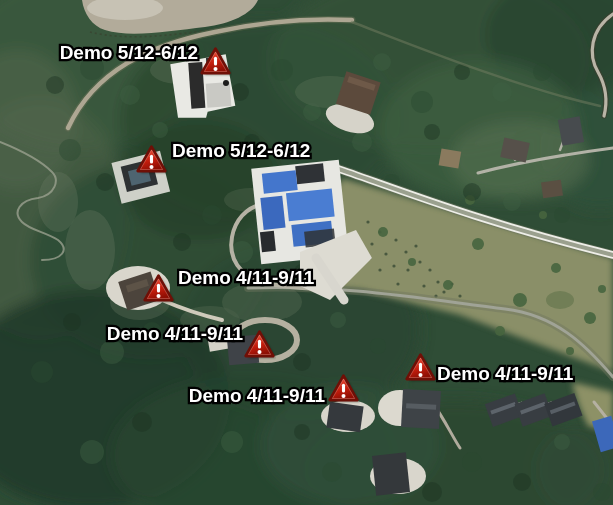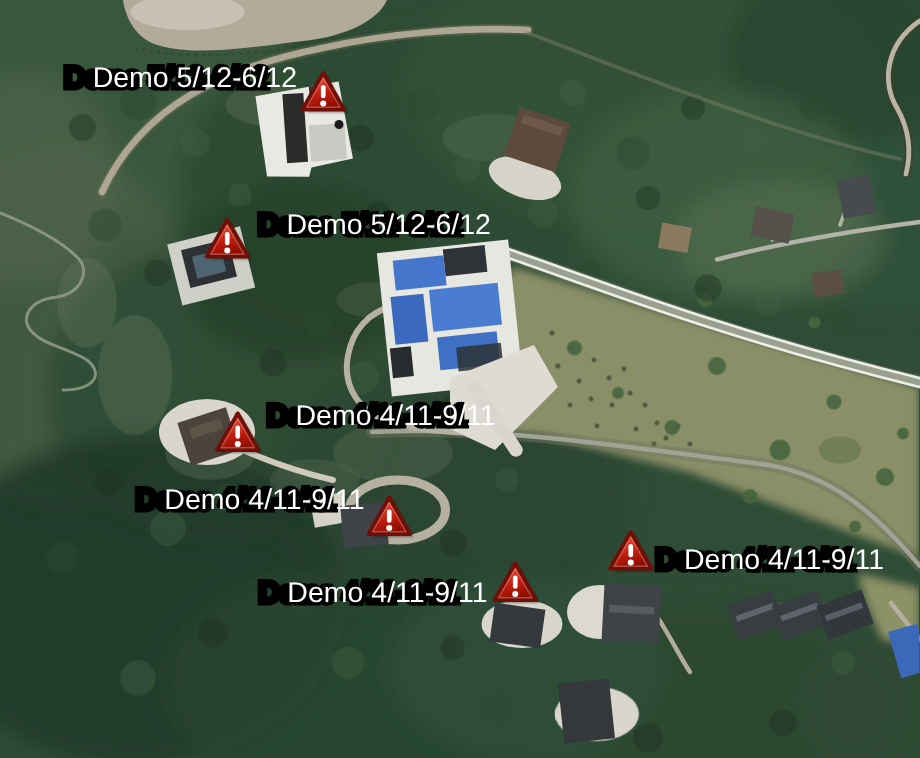--- a/index.html
+++ b/index.html
@@ -3,22 +3,22 @@
 <meta charset="utf-8">
 <style>
   html,body{margin:0;padding:0;background:#111;}
   #stage{position:relative;width:613px;height:505px;overflow:hidden;background:#2f4d36;
          font-family:"Liberation Sans",sans-serif;user-select:none;}
   #bg{position:absolute;left:0;top:0;}
   #marker-layer{position:absolute;left:0;top:0;width:100%;height:100%;z-index:10;}
   .placemark{position:absolute;width:33px;height:34px;z-index:20;cursor:pointer;}
   .placemark svg{display:block;width:33px;height:34px;}
   .pm-label{position:absolute;z-index:30;white-space:nowrap;cursor:pointer;
-            font-weight:normal;font-size:19px;line-height:22px;color:#ffffff;
-            letter-spacing:0px;padding-left:19px;}
+            font-weight:bold;font-size:19px;line-height:22px;color:#ffffff;
+            letter-spacing:0px;}
   .pm-label::before{content:attr(data-text);position:absolute;left:0;top:0;z-index:-1;
             color:#000;-webkit-text-stroke:4.5px #000;text-shadow:0 0 2px #000,1px 1px 2px #000,-1px -1px 2px #000;}
 </style>
 </head>
 <body>
 
 <div id="stage">
 
 <svg id="bg" width="613" height="505" viewBox="0 0 613 505" aria-hidden="true">
   <defs>

